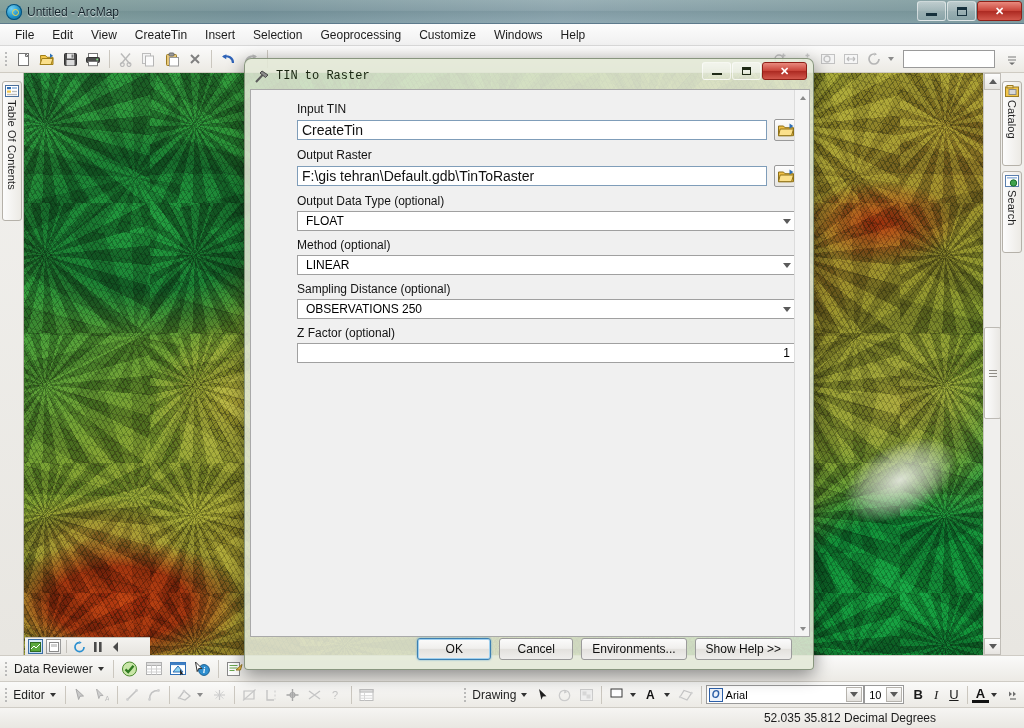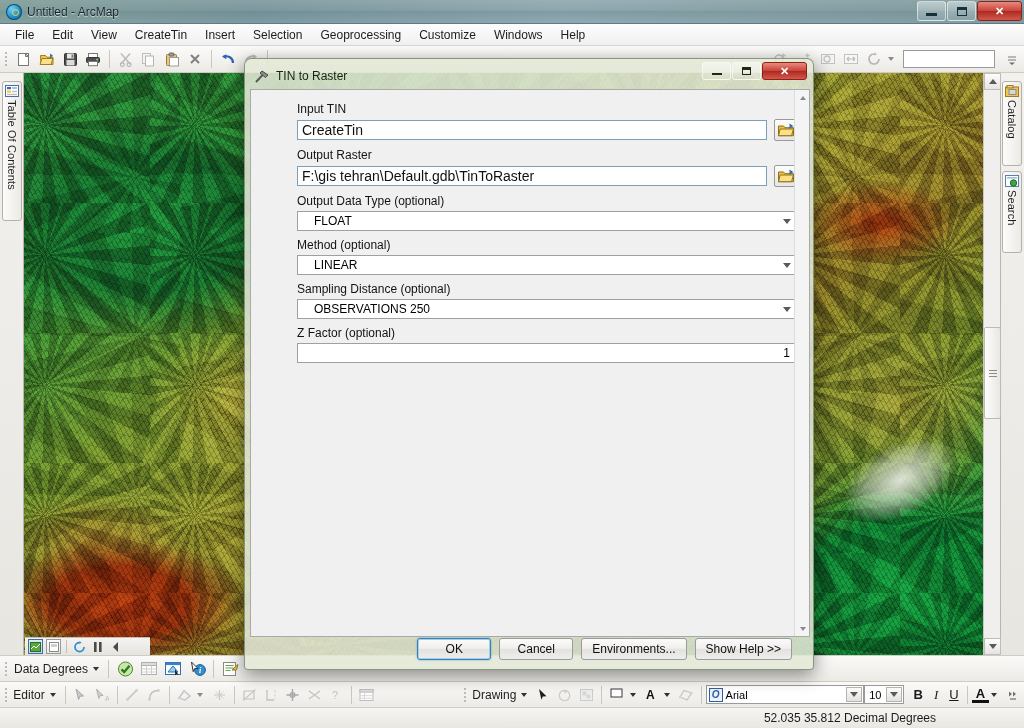--- a/index.html
+++ b/index.html
@@ -221,21 +221,21 @@
     position:absolute; left:244px; top:58px; width:570px; height:612px;
     border-radius: 7px 7px 4px 4px;
     background: rgba(226,232,214,.88);
     border: 1px solid rgba(120,135,110,.85);
     box-shadow: 0 5px 18px rgba(0,0,0,.45);
     padding: 4px;
   }
   .dlg-title {
     height: 26px; display:flex; align-items:center; padding-left:4px; position:relative;
   }
-  .dlg-title .dtxt { font-size:12px; color:#17240f; margin-left:6px; }
+  .dlg-title .dtxt { font-size:12px; color:#17240f; margin-left:6px;font-family:Liberation Mono, monospace; }
   .dlg-ctrls { position:absolute; right:2px; top:-1px; display:flex; gap:1px; }
   .dc {
     width: 29px; height: 18px; border:1px solid rgba(255,255,255,.6); border-radius:3px;
     background: linear-gradient(180deg, rgba(255,255,255,.5), rgba(255,255,255,.1));
     display:flex;align-items:center;justify-content:center;
   }
   .dc.close {
     width: 45px;
     background: linear-gradient(180deg,#e98a7e 0%, #c9453a 48%, #ad2a22 52%, #d2584c 100%);
     border-color:#8e2018; color:#fff; font-weight:bold; font-size:11px;
@@ -262,21 +262,21 @@
   }
   .w-input { width:470px; }
   .browse {
     width:24px; height:22px; margin-left:7px;
     border:1px solid #9a9a9a; border-radius:2px;
     background: linear-gradient(180deg,#fdfdfd,#e7e5e1);
     display:flex; align-items:center; justify-content:center;
   }
   .fselect {
     width:500px; height:20px; background:#fff; border:1px solid #a0a0a0;
-    display:flex; align-items:center; padding-left:16px; font-size:12px; position:relative;
+    display:flex; align-items:center; padding-left:8px; font-size:12px; position:relative;
   }
   .fselect .sarrow {
     position:absolute; right:2px; top:2px; width:15px; height:14px;
     display:flex;align-items:center;justify-content:center;
   }
   .znum { width:500px; height:20px; background:#fff; border:1px solid #a0a0a0;
           display:flex; align-items:center; justify-content:flex-end; padding-right:6px; font-size:12px; }
   .dlg-footer {
     position:absolute; left:5px; bottom:5px; width:560px; height:30px;
     display:flex; align-items:center; justify-content:flex-end; gap:8px; padding-right:18px;
@@ -532,21 +532,21 @@
     </div>
   </div>
 
   <div class="btoolbar" id="reviewer-bar">
     <div class="grip">
         <b></b>
         <b></b>
         <b></b>
         <b></b>
       </div>
-    <div class="bt-label">Data Degrees</div>
+    <div class="bt-label">Data Reviewer</div>
     <div class="caret"></div>
     <div class="tsep"></div>
     <div class="tbtn">
       <svg width="17" height="16">
           <circle cx="8.5" cy="8" r="7" fill="#c9e6a8" stroke="#4a8a2c"></circle>
           <path d="M4.5 8.3 L7.2 11 L12.5 4.8" stroke="#2f7a20" stroke-width="2.4" fill="none"></path>
         </svg>
     </div>
     <div class="tbtn">
       <svg width="16" height="15">

